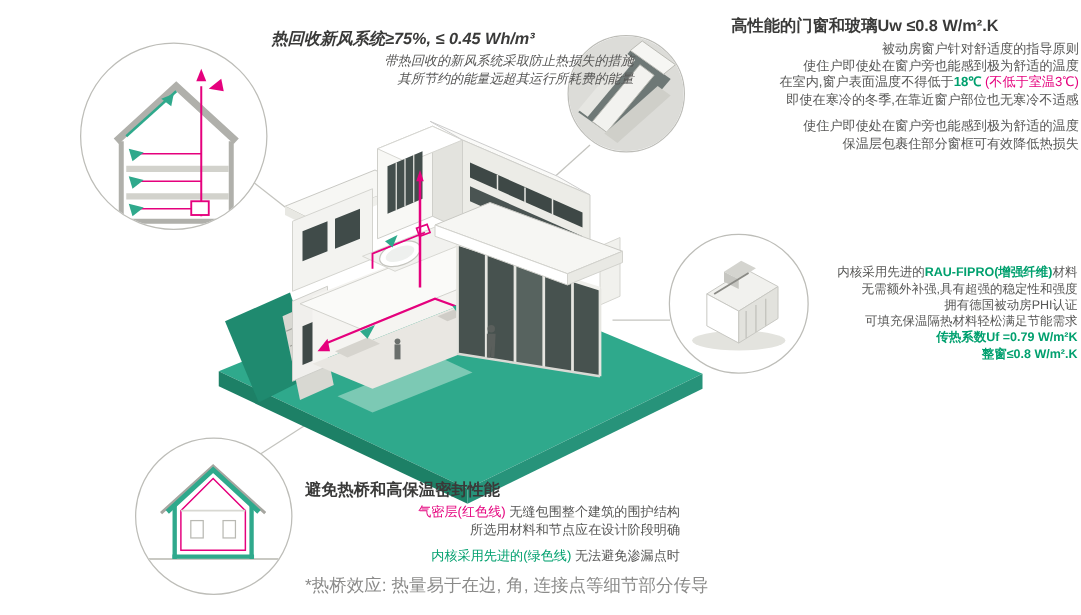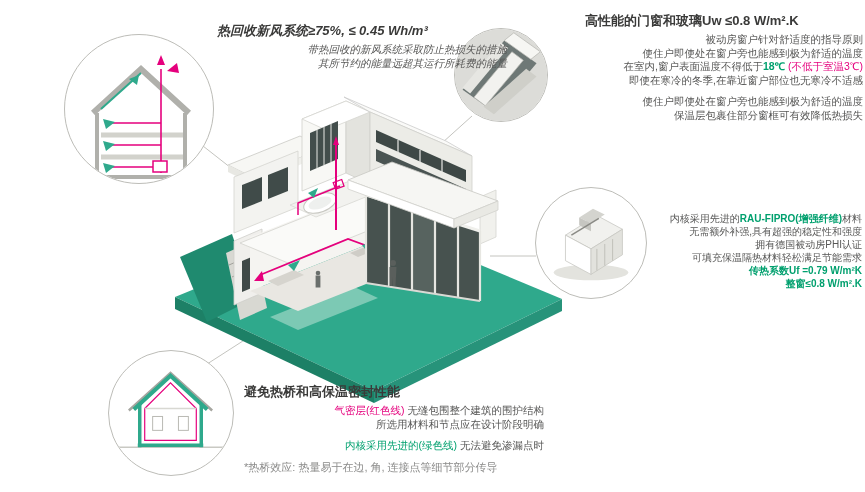--- a/index.html
+++ b/index.html
@@ -10,21 +10,21 @@
   .circle { position:absolute; border-radius:50%; border:1px solid #bdbdb8; background:#ffffff; overflow:hidden; z-index:3; }
   .circle svg { display:block; }
   .t-title { font-size:13px; font-weight:700; color:#3a3a39; line-height:16px; }
   .t-body { font-size:10.5px; color:#575756; line-height:13.5px;text-align:right; }
   .t-body .line { white-space:nowrap; }
   .green { color:#00a06e; }
   .green-b { color:#00a06e; font-weight:700; }
   .red { color:#e5007d;margin-top:24px; }
   .mt8 { margin-top:8px; }
   .mt4 { margin-top:4px; }
-  .footnote { font-size:11px; color:#8b8b8a; margin-top:7px; white-space:nowrap; }
+  .footnote { font-size:14px; color:#8b8b8a; margin-top:7px; white-space:nowrap; }
   .leader { z-index:1; }
   .house-layer { z-index:2; }
 </style>
 </head>
 <body>
 
 <div class="canvas">
 
   <svg class="abs leader" style="left:0;top:0" width="865" height="492" viewBox="0 0 865 492">
     <line x1="203" y1="146" x2="268" y2="197" stroke="#c4c4bf" stroke-width="1"></line>

